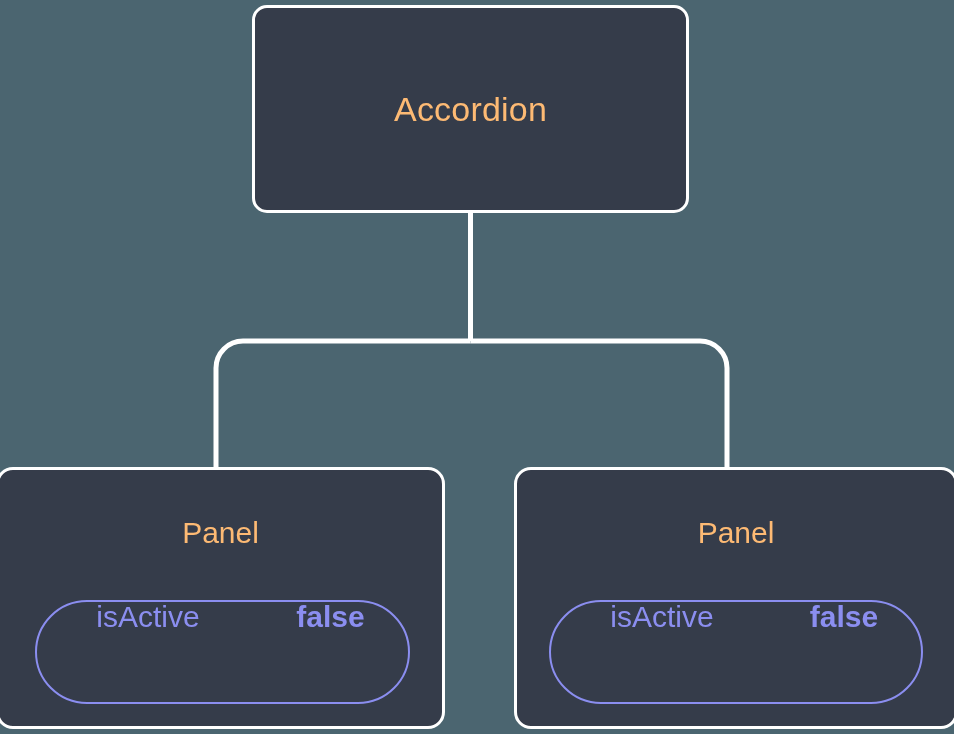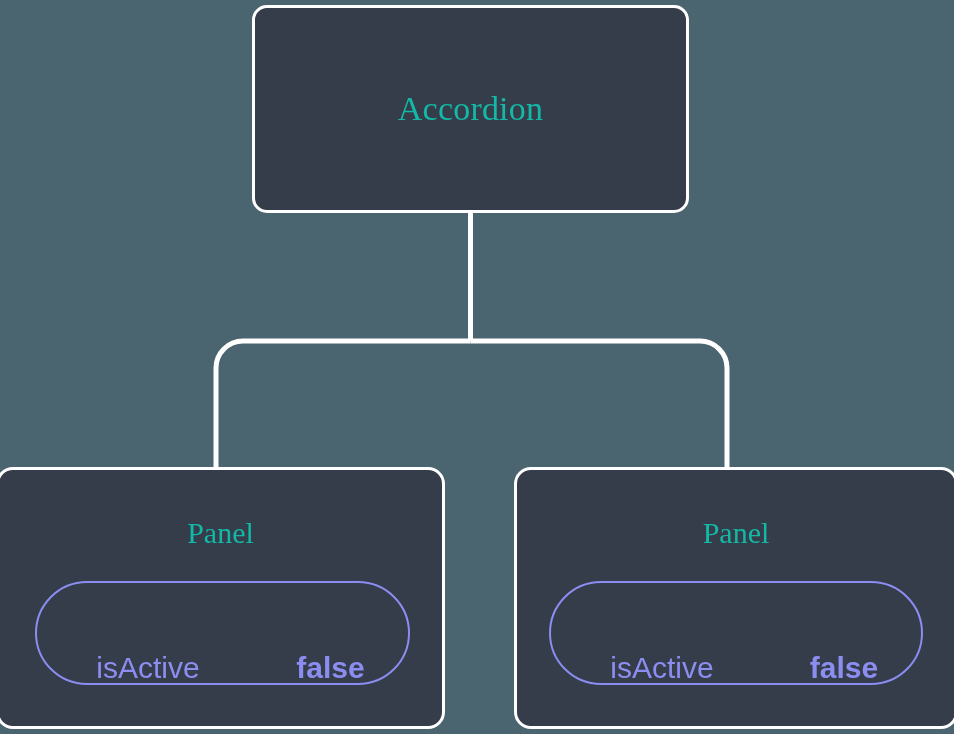--- a/index.html
+++ b/index.html
@@ -71,36 +71,35 @@
     left: -4px;
     width: 449px;
   }
 
   .node-panel-right {
     left: 514px;
     width: 444px;
   }
 
   .node-title {
-    color: #14b8a6;
+    color: #fdba74;
     font-size: 30px;
     font-weight: 400;
     line-height: 1;
     white-space: nowrap;
     user-select: none;
-    font-family: Liberation Serif, serif;
   }
 
   
   .state-badge {
     position: relative;
     display: flex;
-    align-items: flex-end;
+    align-items: flex-start;
     box-sizing: border-box;
-    margin-top: 33px;
+    margin-top: 52px;
     height: 104px;
     border: 2px solid #8b8ef0;
     border-radius: 52px;
     color: #8b8ef0;
   }
 
   .node-panel-left .state-badge {
     width: 375px;
     margin-left: 4px;
   }

